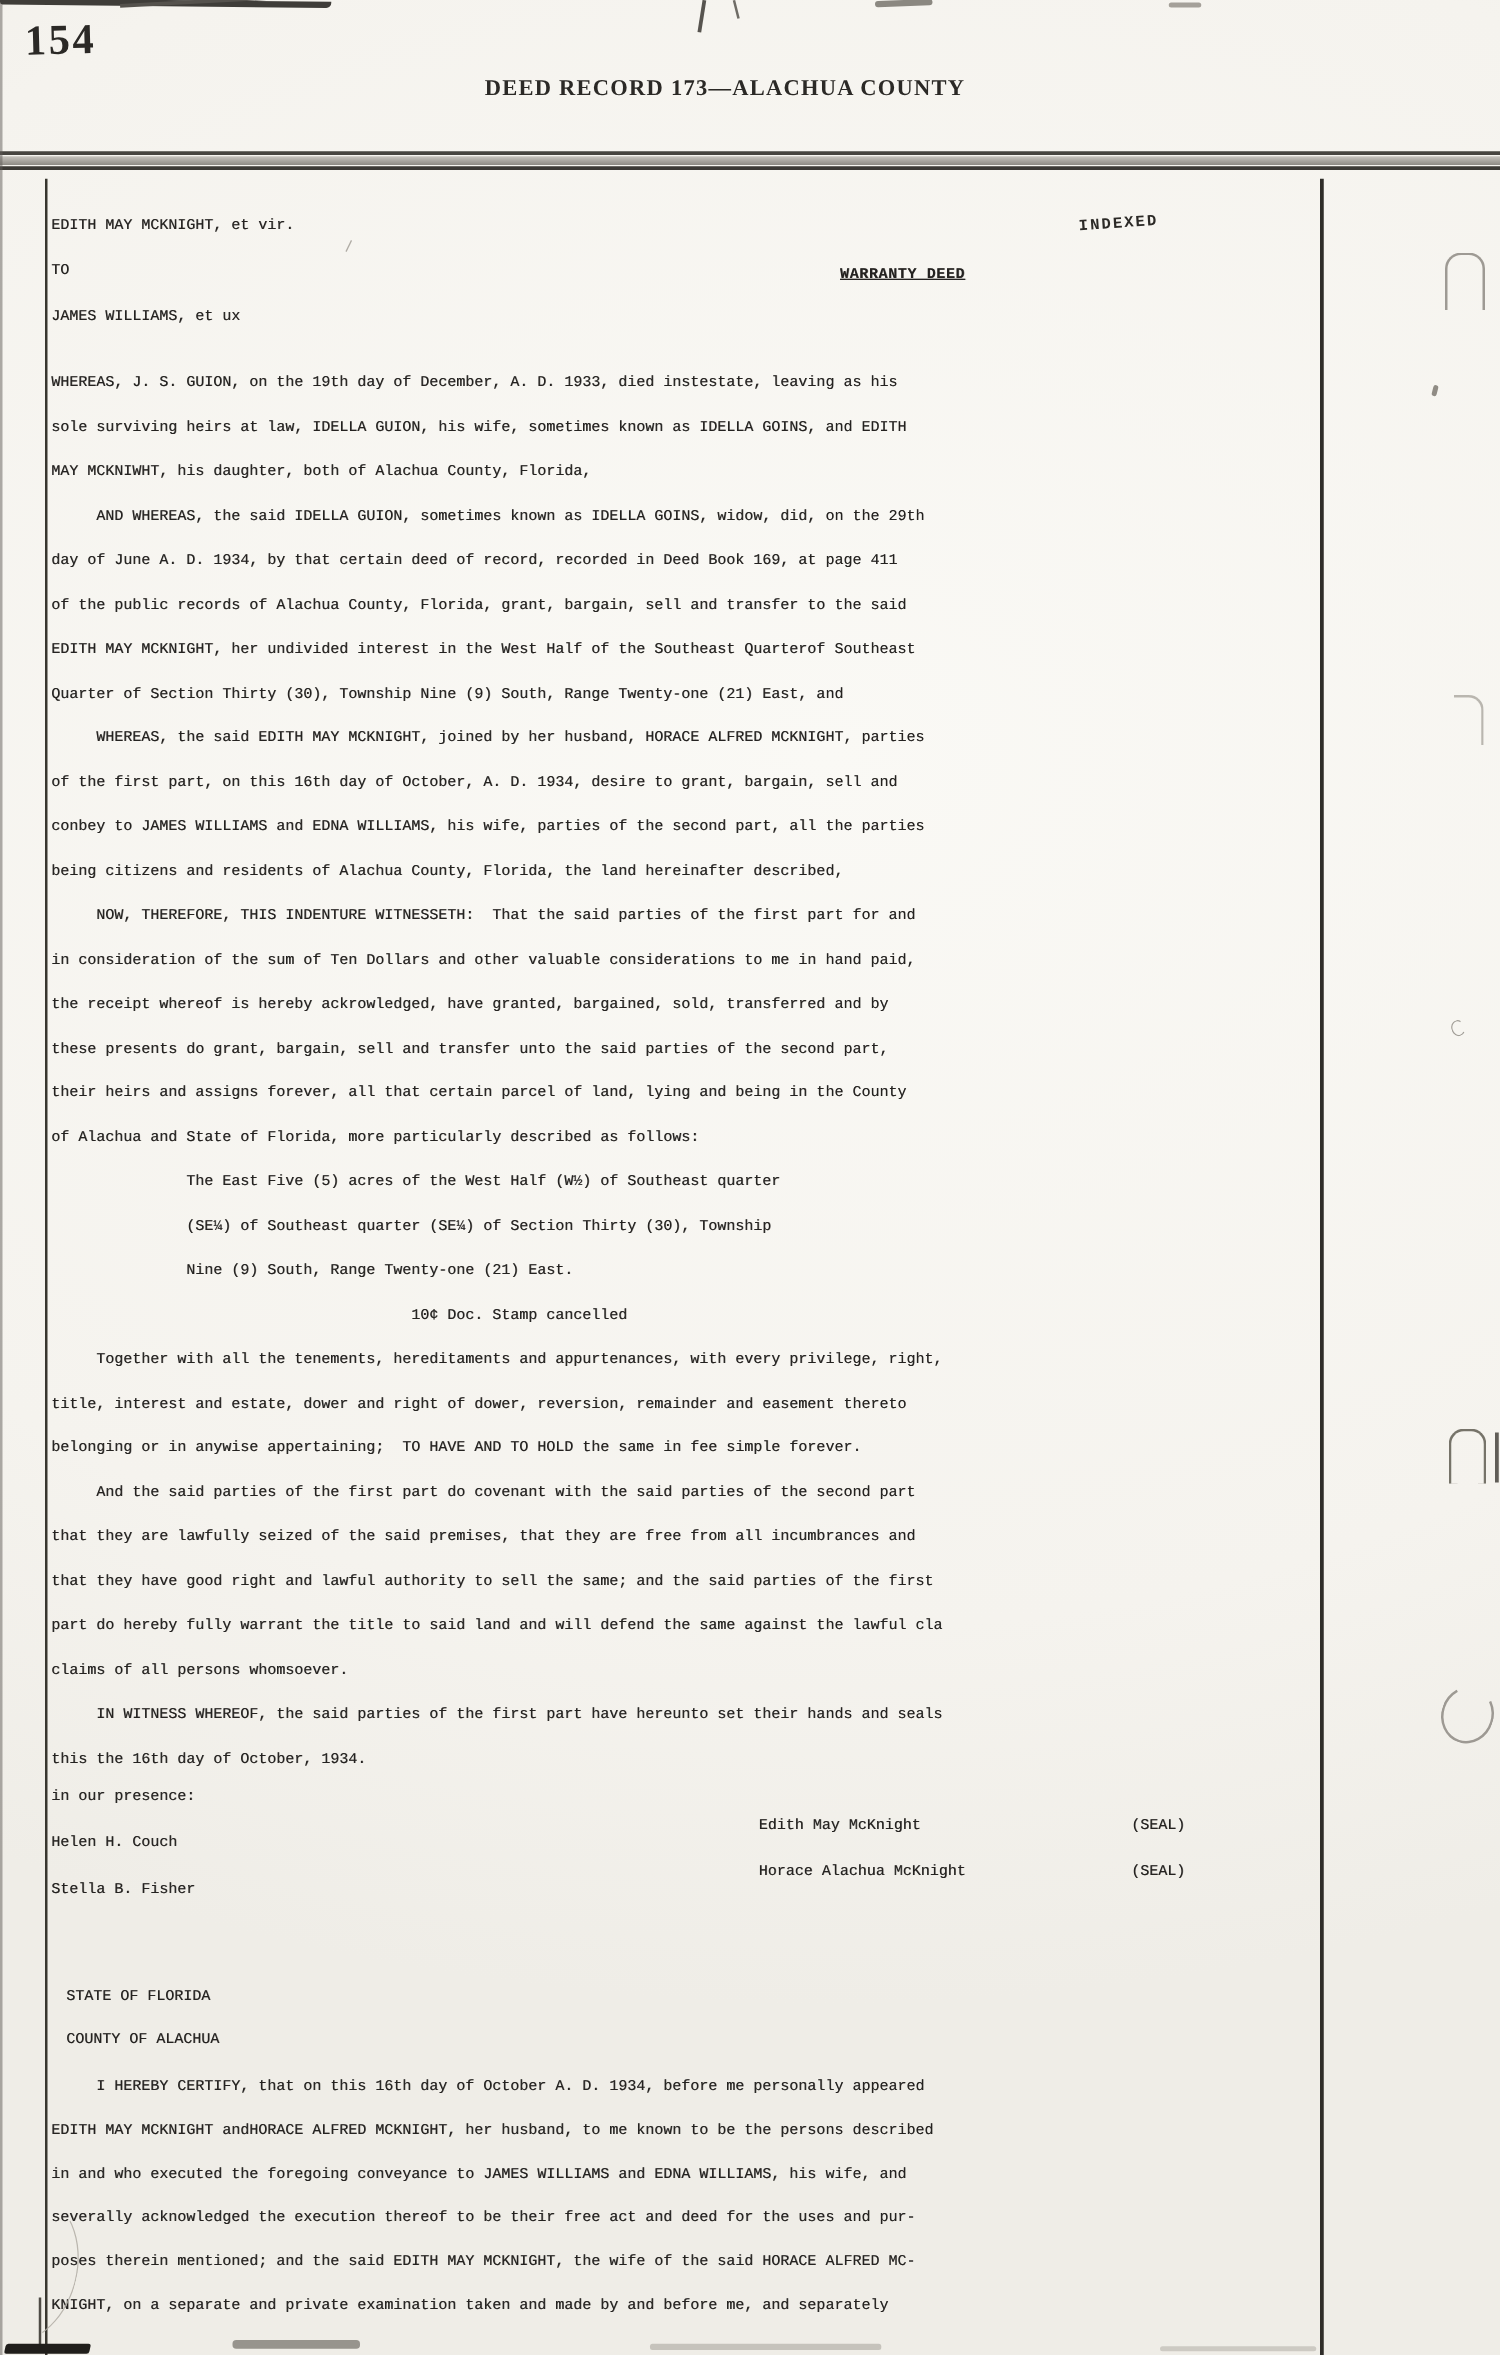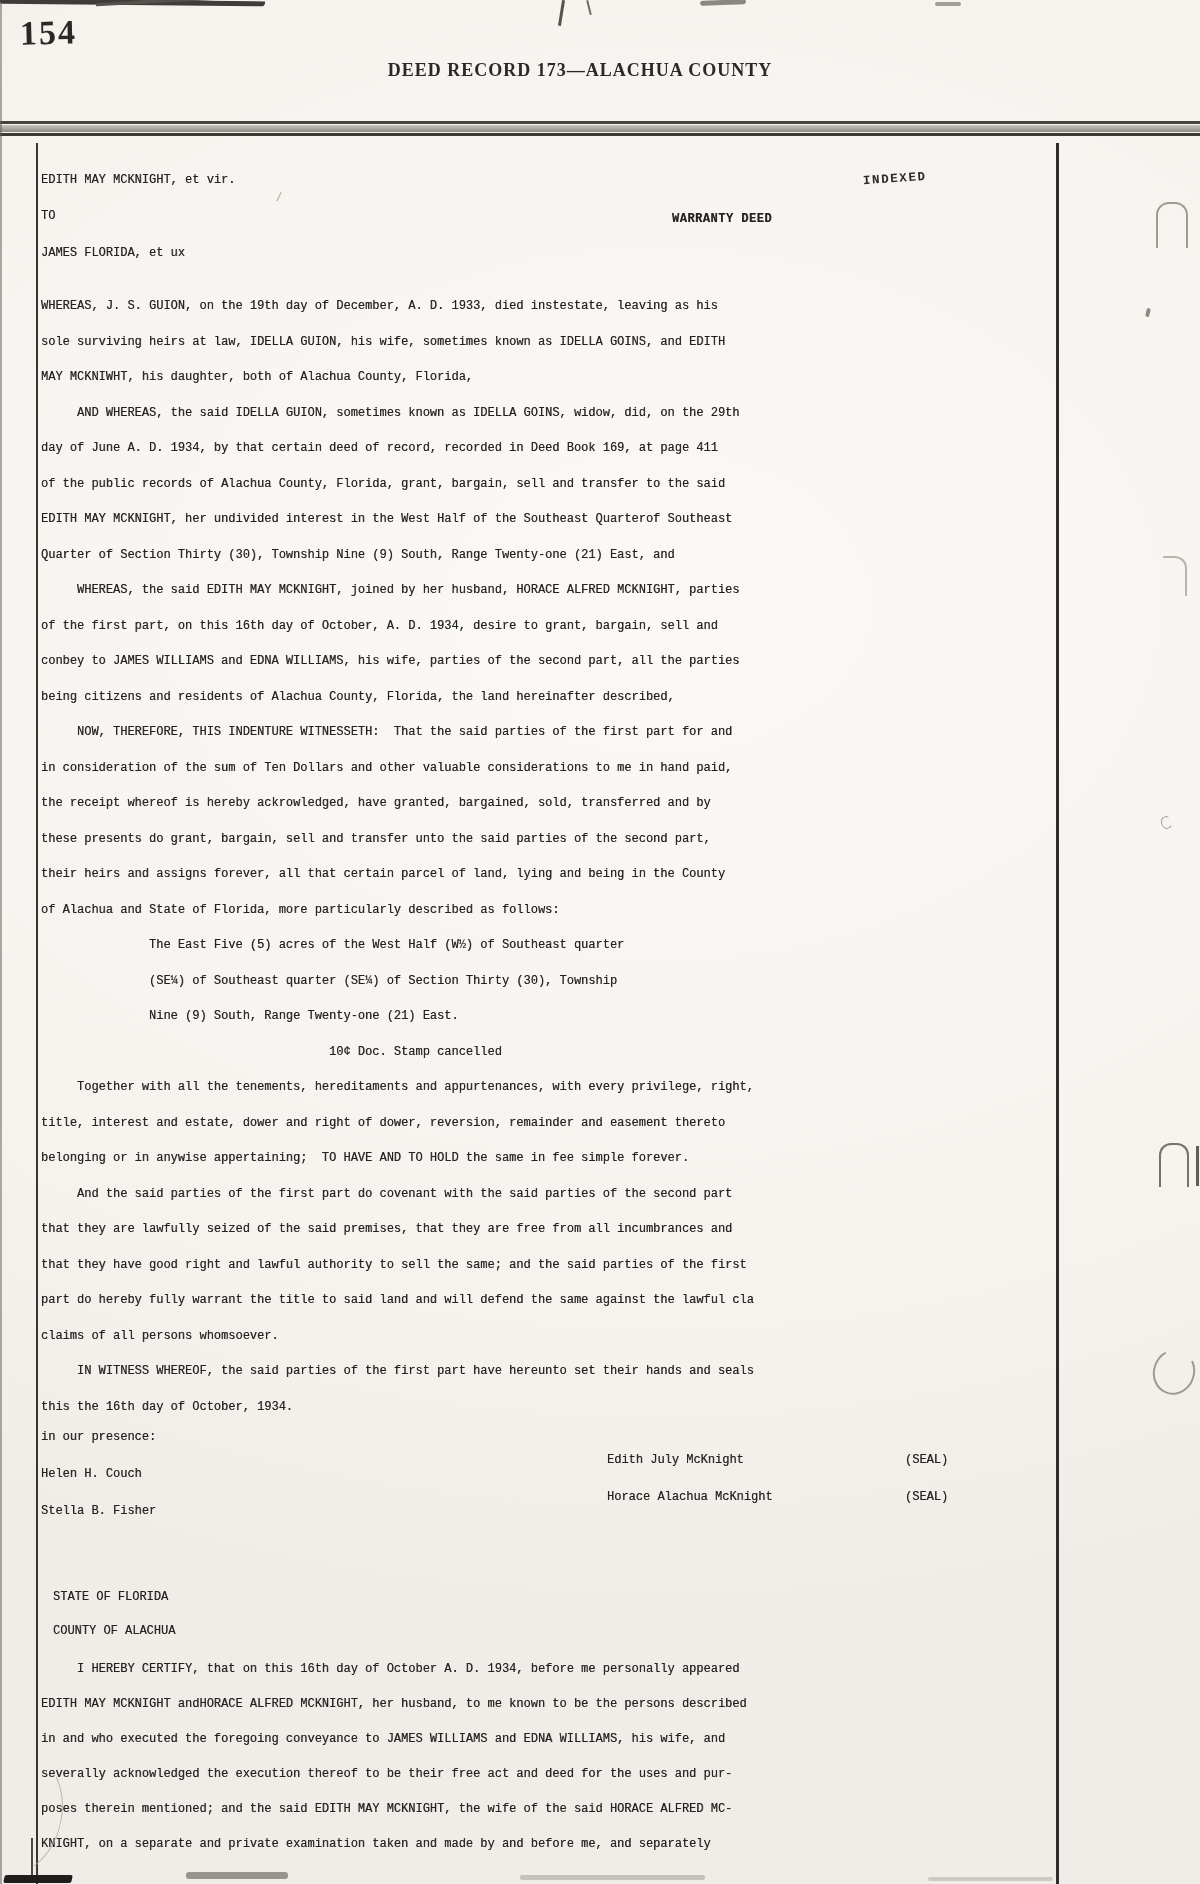--- a/index.html
+++ b/index.html
@@ -40,21 +40,21 @@
   }
   .double-rule{position:absolute;left:0;top:121px;width:1200px;}
   .double-rule .r1{height:3px;background:#474540;}
   .double-rule .r2{height:7px;background:linear-gradient(#c7c4be,#8d8a84);margin-top:1px;}
   .double-rule .r3{height:3px;background:#3b3935;margin-top:1px;}
   .border-left{position:absolute;left:36px;top:143px;width:2px;height:1741px;background:#38362f;}
   .border-right{position:absolute;left:1056px;top:143px;width:3px;height:1741px;background:#2f2d29;}
   .scan-edge{position:absolute;left:0;top:0;width:2px;height:1884px;background:rgba(95,92,87,.5);}
   
   .cap{position:absolute;left:41px;height:24px;line-height:24px;}
-  .instrument{position:absolute;left:672px;top:207px;height:24px;line-height:24px;font-weight:bold;letter-spacing:.5px;}
+  .instrument{position:absolute;left:672px;top:207px;height:24px;line-height:24px;font-weight:bold;letter-spacing:.5px;text-decoration:underline;}
   .indexed{
     position:absolute;left:863px;top:172px;
     font-family:"Liberation Mono","DejaVu Sans Mono",monospace;
     font-size:12.5px;font-weight:bold;letter-spacing:1.6px;color:#2c2a27;
     transform:rotate(-4deg);
   }
   
   .sig-col{position:absolute;left:607px;top:1442px;width:420px;}
   .sig-row{position:relative;height:37px;line-height:37px;white-space:pre;}
   .sig-seal{position:absolute;left:298px;top:0;}
@@ -92,29 +92,29 @@
     <div class="r1"></div>
     <div class="r2"></div>
     <div class="r3"></div>
   </div>
   <div class="border-left"></div>
   <div class="border-right"></div>
   <div class="scan-edge"></div>
 
   <div class="cap tw" style="top:168px;">EDITH MAY MCKNIGHT, et vir.</div>
   <div class="cap tw" style="top:204px;">TO</div>
-  <div class="cap tw" style="top:241px;">JAMES FLORIDA, et ux</div>
+  <div class="cap tw" style="top:241px;">JAMES WILLIAMS, et ux</div>
   <div class="instrument tw">WARRANTY DEED</div>
   <div class="indexed">INDEXED</div>
 
   <div class="block tw" style="left:41px;top:289px;"><div class="line">WHEREAS, J. S. GUION, on the 19th day of December, A. D. 1933, died instestate, leaving as his</div><div class="line">sole surviving heirs at law, IDELLA GUION, his wife, sometimes known as IDELLA GOINS, and EDITH</div><div class="line">MAY MCKNIWHT, his daughter, both of Alachua County, Florida,</div><div class="line">     AND WHEREAS, the said IDELLA GUION, sometimes known as IDELLA GOINS, widow, did, on the 29th</div><div class="line">day of June A. D. 1934, by that certain deed of record, recorded in Deed Book 169, at page 411</div><div class="line">of the public records of Alachua County, Florida, grant, bargain, sell and transfer to the said</div><div class="line">EDITH MAY MCKNIGHT, her undivided interest in the West Half of the Southeast Quarterof Southeast</div><div class="line">Quarter of Section Thirty (30), Township Nine (9) South, Range Twenty-one (21) East, and</div><div class="line">     WHEREAS, the said EDITH MAY MCKNIGHT, joined by her husband, HORACE ALFRED MCKNIGHT, parties</div><div class="line">of the first part, on this 16th day of October, A. D. 1934, desire to grant, bargain, sell and</div><div class="line">conbey to JAMES WILLIAMS and EDNA WILLIAMS, his wife, parties of the second part, all the parties</div><div class="line">being citizens and residents of Alachua County, Florida, the land hereinafter described,</div><div class="line">     NOW, THEREFORE, THIS INDENTURE WITNESSETH:  That the said parties of the first part for and</div><div class="line">in consideration of the sum of Ten Dollars and other valuable considerations to me in hand paid,</div><div class="line">the receipt whereof is hereby ackrowledged, have granted, bargained, sold, transferred and by</div><div class="line">these presents do grant, bargain, sell and transfer unto the said parties of the second part,</div><div class="line">their heirs and assigns forever, all that certain parcel of land, lying and being in the County</div><div class="line">of Alachua and State of Florida, more particularly described as follows:</div><div class="line">               The East Five (5) acres of the West Half (W½) of Southeast quarter</div><div class="line">               (SE¼) of Southeast quarter (SE¼) of Section Thirty (30), Township</div><div class="line">               Nine (9) South, Range Twenty-one (21) East.</div><div class="line">                                        10¢ Doc. Stamp cancelled</div><div class="line">     Together with all the tenements, hereditaments and appurtenances, with every privilege, right,</div><div class="line">title, interest and estate, dower and right of dower, reversion, remainder and easement thereto</div><div class="line">belonging or in anywise appertaining;  TO HAVE AND TO HOLD the same in fee simple forever.</div><div class="line">     And the said parties of the first part do covenant with the said parties of the second part</div><div class="line">that they are lawfully seized of the said premises, that they are free from all incumbrances and</div><div class="line">that they have good right and lawful authority to sell the same; and the said parties of the first</div><div class="line">part do hereby fully warrant the title to said land and will defend the same against the lawful cla</div><div class="line">claims of all persons whomsoever.</div><div class="line">     IN WITNESS WHEREOF, the said parties of the first part have hereunto set their hands and seals</div><div class="line">this the 16th day of October, 1934.</div></div>
 
   <div class="block tw w-left" style="left:41px;top:1419px;"><div class="line">in our presence:</div><div class="line">Helen H. Couch</div><div class="line">Stella B. Fisher</div></div>
 
-  <div class="sig-col tw"><div class="sig-row"><span>Edith July McKnight</span><span class="sig-seal">(SEAL)</span></div><div class="sig-row"><span>Horace Alachua McKnight</span><span class="sig-seal">(SEAL)</span></div></div>
+  <div class="sig-col tw"><div class="sig-row"><span>Edith May McKnight</span><span class="sig-seal">(SEAL)</span></div><div class="sig-row"><span>Horace Alachua McKnight</span><span class="sig-seal">(SEAL)</span></div></div>
 
   <div class="block tw venue" style="left:41px;top:1580px;"><div class="line">STATE OF FLORIDA</div><div class="line">COUNTY OF ALACHUA</div></div>
 
   <div class="block tw notary" style="left:41px;top:1652px;"><div class="line">     I HEREBY CERTIFY, that on this 16th day of October A. D. 1934, before me personally appeared</div><div class="line">EDITH MAY MCKNIGHT andHORACE ALFRED MCKNIGHT, her husband, to me known to be the persons described</div><div class="line">in and who executed the foregoing conveyance to JAMES WILLIAMS and EDNA WILLIAMS, his wife, and</div><div class="line">severally acknowledged the execution thereof to be their free act and deed for the uses and pur-</div><div class="line">poses therein mentioned; and the said EDITH MAY MCKNIGHT, the wife of the said HORACE ALFRED MC-</div><div class="line">KNIGHT, on a separate and private examination taken and made by and before me, and separately</div></div>
 
   <div class="art torn-top"></div>
   <div class="art torn-top2"></div>
   <div class="art top-smudge1"></div>
   <div class="art top-smudge2"></div>
   <div class="art top-smudge3"></div>

